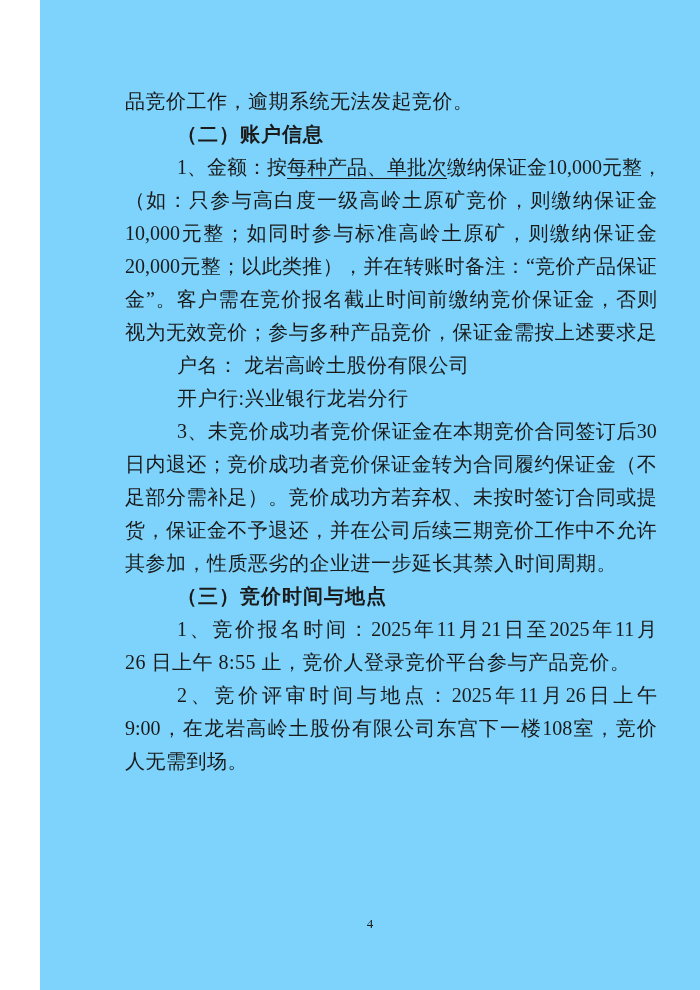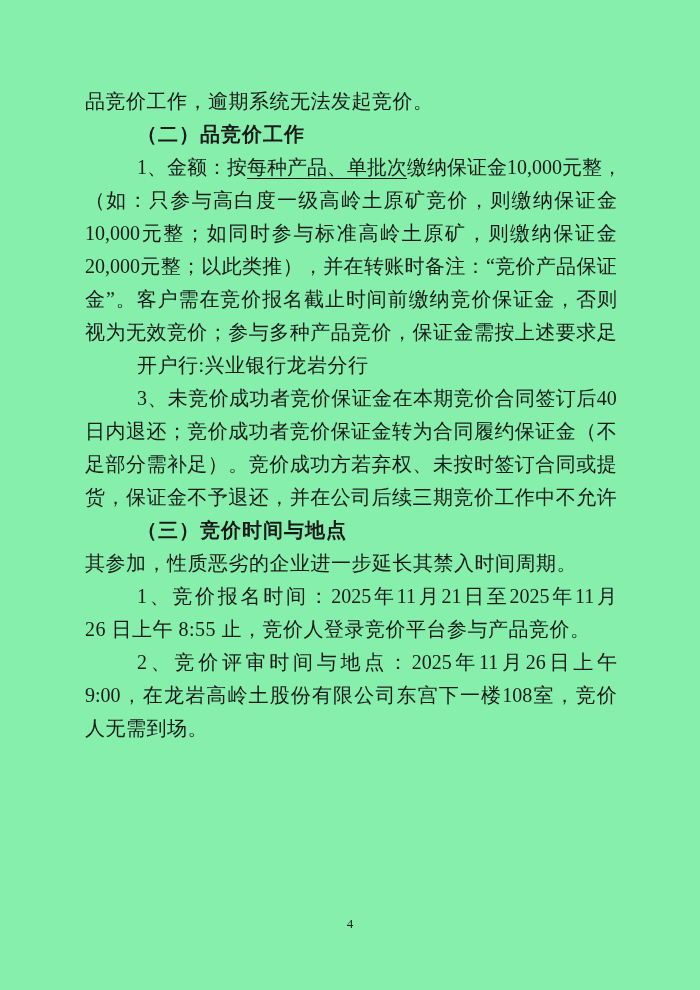--- a/index.html
+++ b/index.html
@@ -4,21 +4,21 @@
 <style>
   html, body { margin: 0; padding: 0; }
   body {
     width: 700px; height: 990px;
     background: #ffffff;
     color: #1a1a1a;
     font-family: "Liberation Serif", "DejaVu Serif", serif;
     position: relative;
     overflow: hidden;
   }
-  .page { position: absolute; inset: 0; background: #86efac; }
+  .page { position: absolute; inset: 0; background: #7dd3fc; margin-left: 40px; }
   .doc-body {
     position: absolute;
     left: 85px; top: 85px;
     width: 532px;
   }
   .line {
     height: 33px;
     line-height: 33px;
     font-size: 20px;
     letter-spacing: 0.5px;
@@ -51,21 +51,21 @@
     line-height: 18px;
     color: #1a1a1a;
   }
 </style>
 </head>
 <body>
 
 <div class="page">
   <div class="doc-body" id="doc-body">
       <div class="line"><span>品竞价工作，逾期系统无法发起竞价。</span></div>
-      <div class="line indent bold"><span>（二）品竞价工作</span></div>
+      <div class="line indent bold"><span>（二）账户信息</span></div>
       <div class="line jf indent">
         <span>1</span>
         <span>、</span>
         <span>金</span>
         <span>额</span>
         <span>：</span>
         <span>按</span>
         <span class="u">每</span>
         <span class="u">种</span>
         <span class="u">产</span>
@@ -212,20 +212,21 @@
         <span>证</span>
         <span>金</span>
         <span>需</span>
         <span>按</span>
         <span>上</span>
         <span>述</span>
         <span>要</span>
         <span>求</span>
         <span>足</span>
       </div>
+      <div class="line indent"><span>户名： 龙岩高岭土股份有限公司</span></div>
       <div class="line indent"><span>开户行:兴业银行龙岩分行</span></div>
       <div class="line jf indent">
         <span>3</span>
         <span>、</span>
         <span>未</span>
         <span>竞</span>
         <span>价</span>
         <span>成</span>
         <span>功</span>
         <span>者</span>
@@ -237,21 +238,21 @@
         <span>在</span>
         <span>本</span>
         <span>期</span>
         <span>竞</span>
         <span>价</span>
         <span>合</span>
         <span>同</span>
         <span>签</span>
         <span>订</span>
         <span>后</span>
-        <span>40</span>
+        <span>30</span>
       </div>
       <div class="line jf">
         <span>日</span>
         <span>内</span>
         <span>退</span>
         <span>还</span>
         <span>；</span>
         <span>竞</span>
         <span>价</span>
         <span>成</span>
@@ -323,22 +324,22 @@
         <span>期</span>
         <span>竞</span>
         <span>价</span>
         <span>工</span>
         <span>作</span>
         <span>中</span>
         <span>不</span>
         <span>允</span>
         <span>许</span>
       </div>
+      <div class="line"><span>其参加，性质恶劣的企业进一步延长其禁入时间周期。</span></div>
       <div class="line indent bold"><span>（三）竞价时间与地点</span></div>
-      <div class="line"><span>其参加，性质恶劣的企业进一步延长其禁入时间周期。</span></div>
       <div class="line jf indent">
         <span>1</span>
         <span>、</span>
         <span>竞</span>
         <span>价</span>
         <span>报</span>
         <span>名</span>
         <span>时</span>
         <span>间</span>
         <span>：</span>

